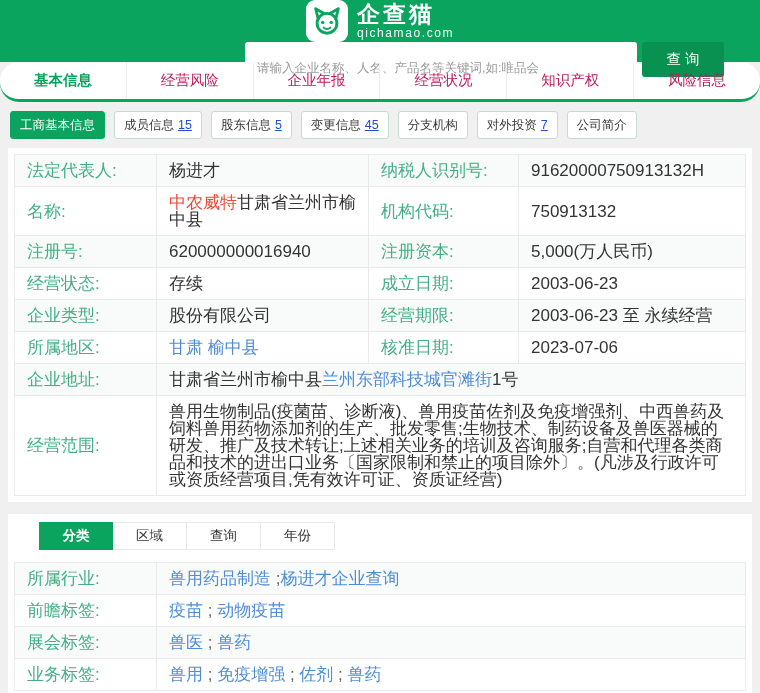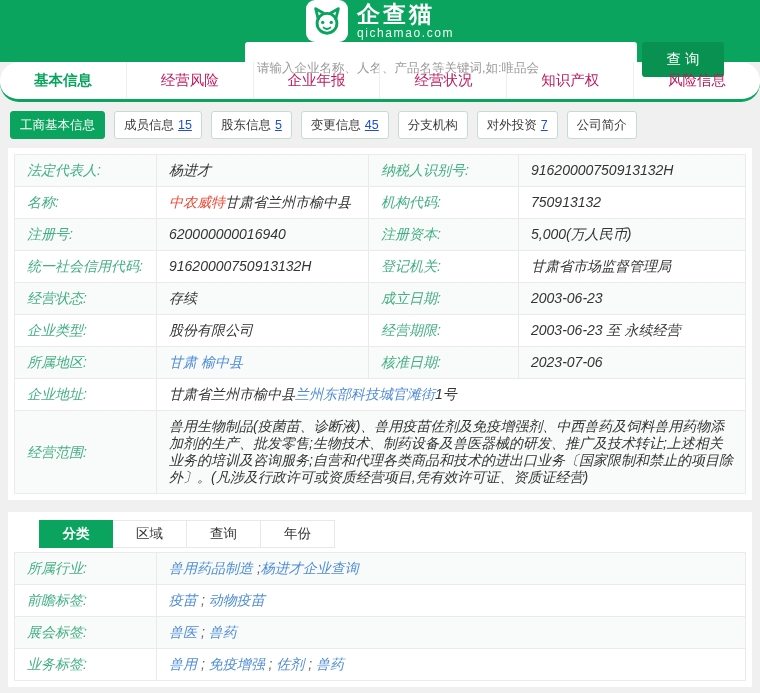--- a/index.html
+++ b/index.html
@@ -26,30 +26,30 @@
   
   .subnav{display:flex;align-items:center;gap:9px;padding:9px 10px;}
   .chip{display:inline-flex;align-items:center;gap:4px;height:28px;padding:0 9px;background:#fff;border:1px solid #c3ddd0;border-radius:3px;font-size:12.5px;color:#3a3a3a;cursor:pointer;white-space:nowrap;}
   .chip.active{background:#0aa45e;border-color:#0aa45e;color:#fff;}
   .chip .count{color:#1d4ed8;text-decoration:underline;}
 
   
   .panel{background:#fff;margin:0 8px;padding:6px;}
   .panel2{margin-top:12px;padding:8px 6px 6px;}
   table.info{width:100%;border-collapse:collapse;table-layout:fixed;}
-  .info td{border:1px solid #eaeaea;font-size:14px;color:#333;padding:7px 12px;line-height:17px;vertical-align:middle;word-break:break-all;font-style:italic;}
+  .info td{border:1px solid #eaeaea;font-size:17px;color:#333;padding:7px 12px;line-height:17px;vertical-align:middle;word-break:break-all;}
   .info td.lbl{color:#43af85;}
   .info tbody tr:nth-child(odd){background:#f8fbf9;}
   .part-link{color:#4e8cd8;text-decoration:none;cursor:pointer;}
   .part-hl{color:#ee4936;}
   .part-plain{color:#333;}
   .part-sep{color:#666;}
 
   
-  .filter-tabs{display:flex;margin:0 0 4px 0;padding-left:25px;}
+  .filter-tabs{display:flex;margin:0 0 12px 0;padding-left:25px;}
   .ftab{width:74px;height:28px;display:flex;align-items:center;justify-content:center;font-size:13.5px;color:#333;border:1px solid #e8e8e8;border-left:none;cursor:pointer;background:#fff;}
   .ftab:first-child{border-left:1px solid #e8e8e8;}
   .ftab.active{background:#0aa45e;color:#fff;border-color:#0aa45e;font-weight:bold;}
 </style>
 </head>
 <body>
 
 <div class="page">
 
   <header class="header">
@@ -136,26 +136,20 @@
           <td class="lbl">机构代码:</td>
           <td class="val"><span class="part-plain">750913132</span></td>
         </tr>
         <tr>
           <td class="lbl">注册号:</td>
           <td class="val"><span class="part-plain">620000000016940</span></td>
           <td class="lbl">注册资本:</td>
           <td class="val"><span class="part-plain">5,000(万人民币)</span></td>
         </tr>
         <tr>
-          <td class="lbl">统一社会信用代码:</td>
-          <td class="val"><span class="part-plain">91620000750913132H</span></td>
-          <td class="lbl">登记机关:</td>
-          <td class="val"><span class="part-plain">甘肃省市场监督管理局</span></td>
-        </tr>
-        <tr>
           <td class="lbl">经营状态:</td>
           <td class="val"><span class="part-plain">存续</span></td>
           <td class="lbl">成立日期:</td>
           <td class="val"><span class="part-plain">2003-06-23</span></td>
         </tr>
         <tr>
           <td class="lbl">企业类型:</td>
           <td class="val"><span class="part-plain">股份有限公司</span></td>
           <td class="lbl">经营期限:</td>
           <td class="val"><span class="part-plain">2003-06-23 至 永续经营</span></td>

